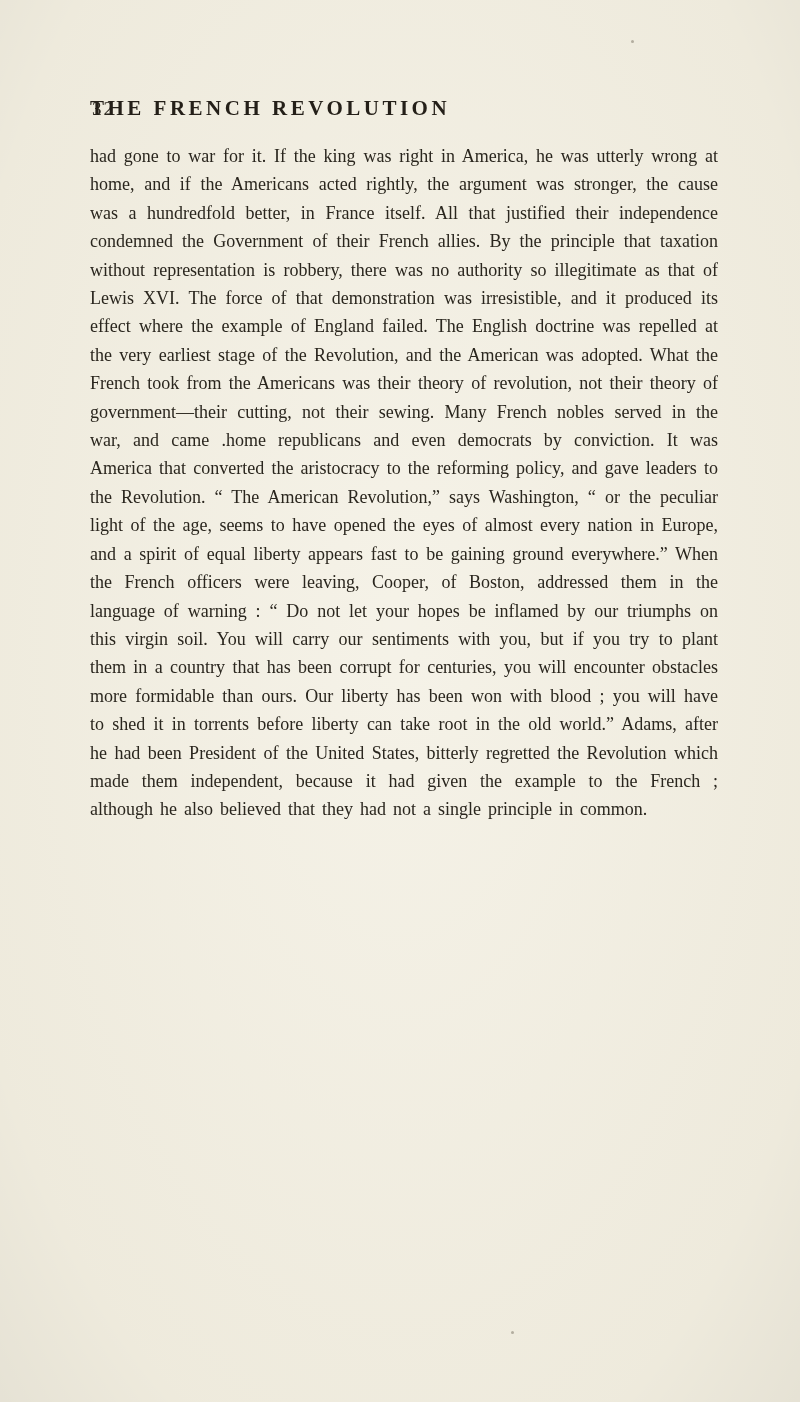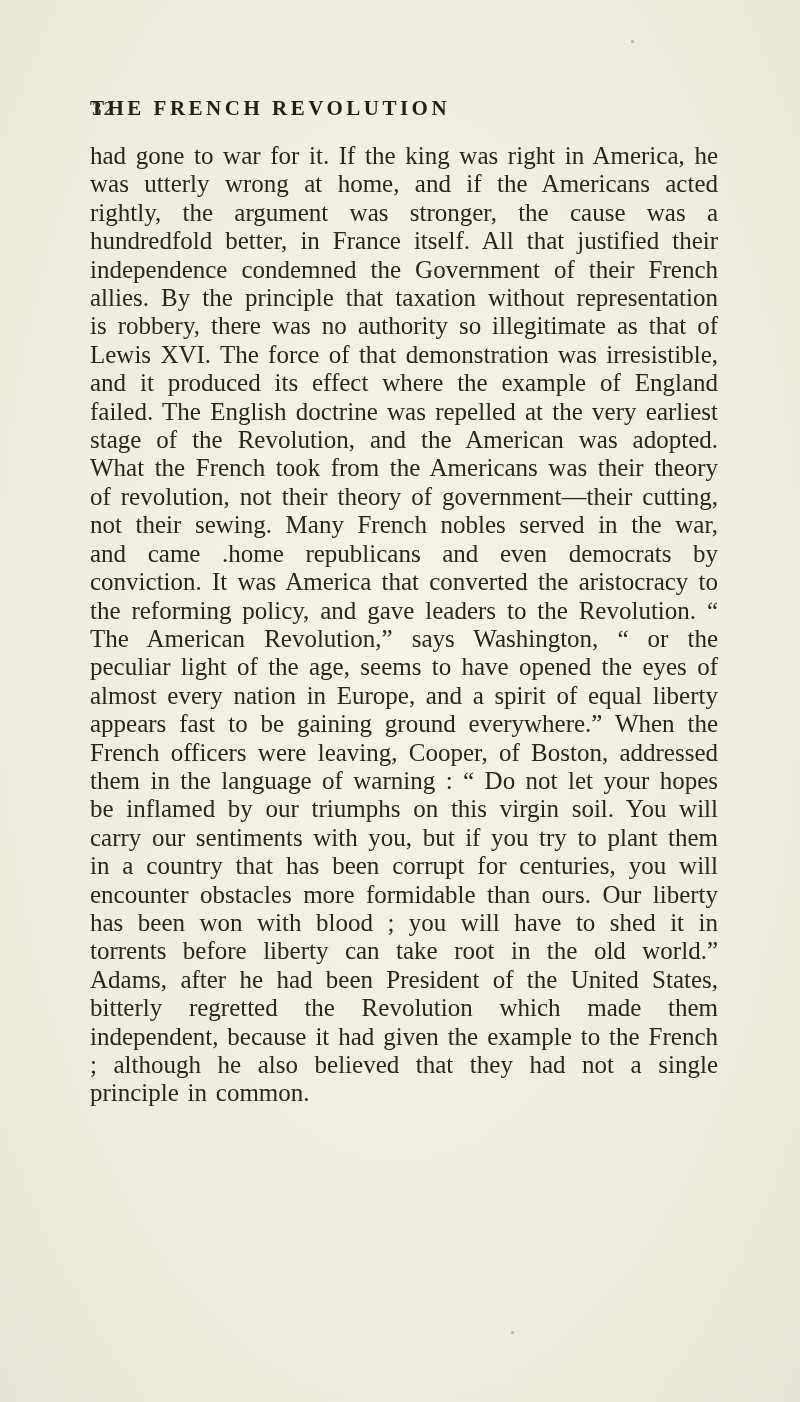--- a/index.html
+++ b/index.html
@@ -49,21 +49,21 @@
     color: #241f18;
   }
   .body-text {
     position: absolute;
     top: 142px;
     left: 90px;
     width: 628px;
   }
   .body-text p {
     margin: 0;
-    font-size: 25px;
+    font-size: 18px;
     line-height: 28.4px;
     text-align: justify;
     word-spacing: 2.5px;
     color: #2a261e;
   }
   .body-text p.indent {
     text-indent: 38px;
   }
   .artifact-dot {
     position: absolute;

